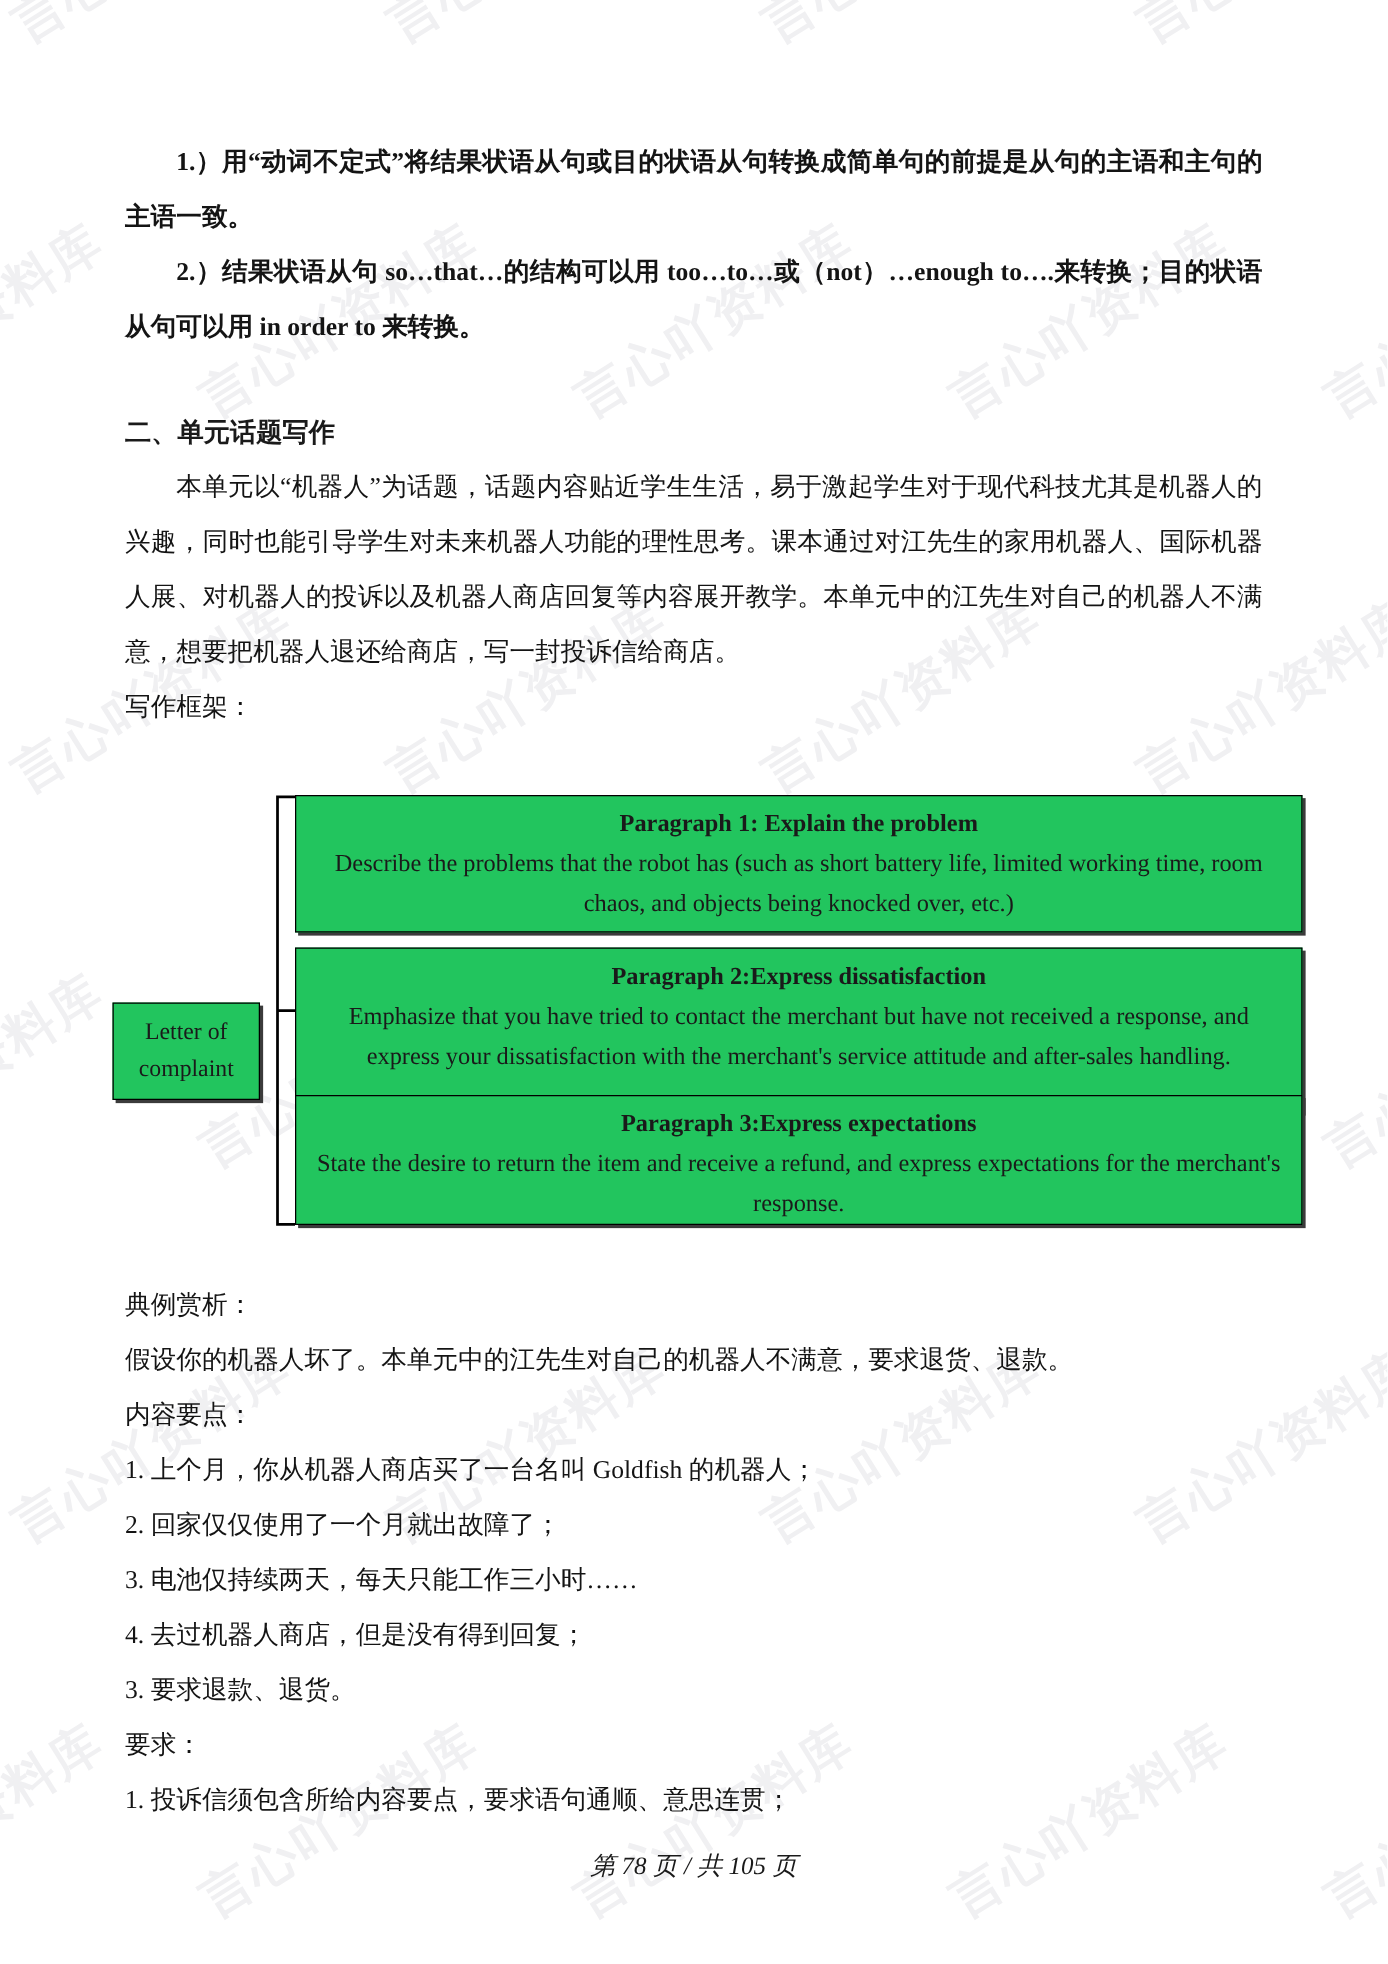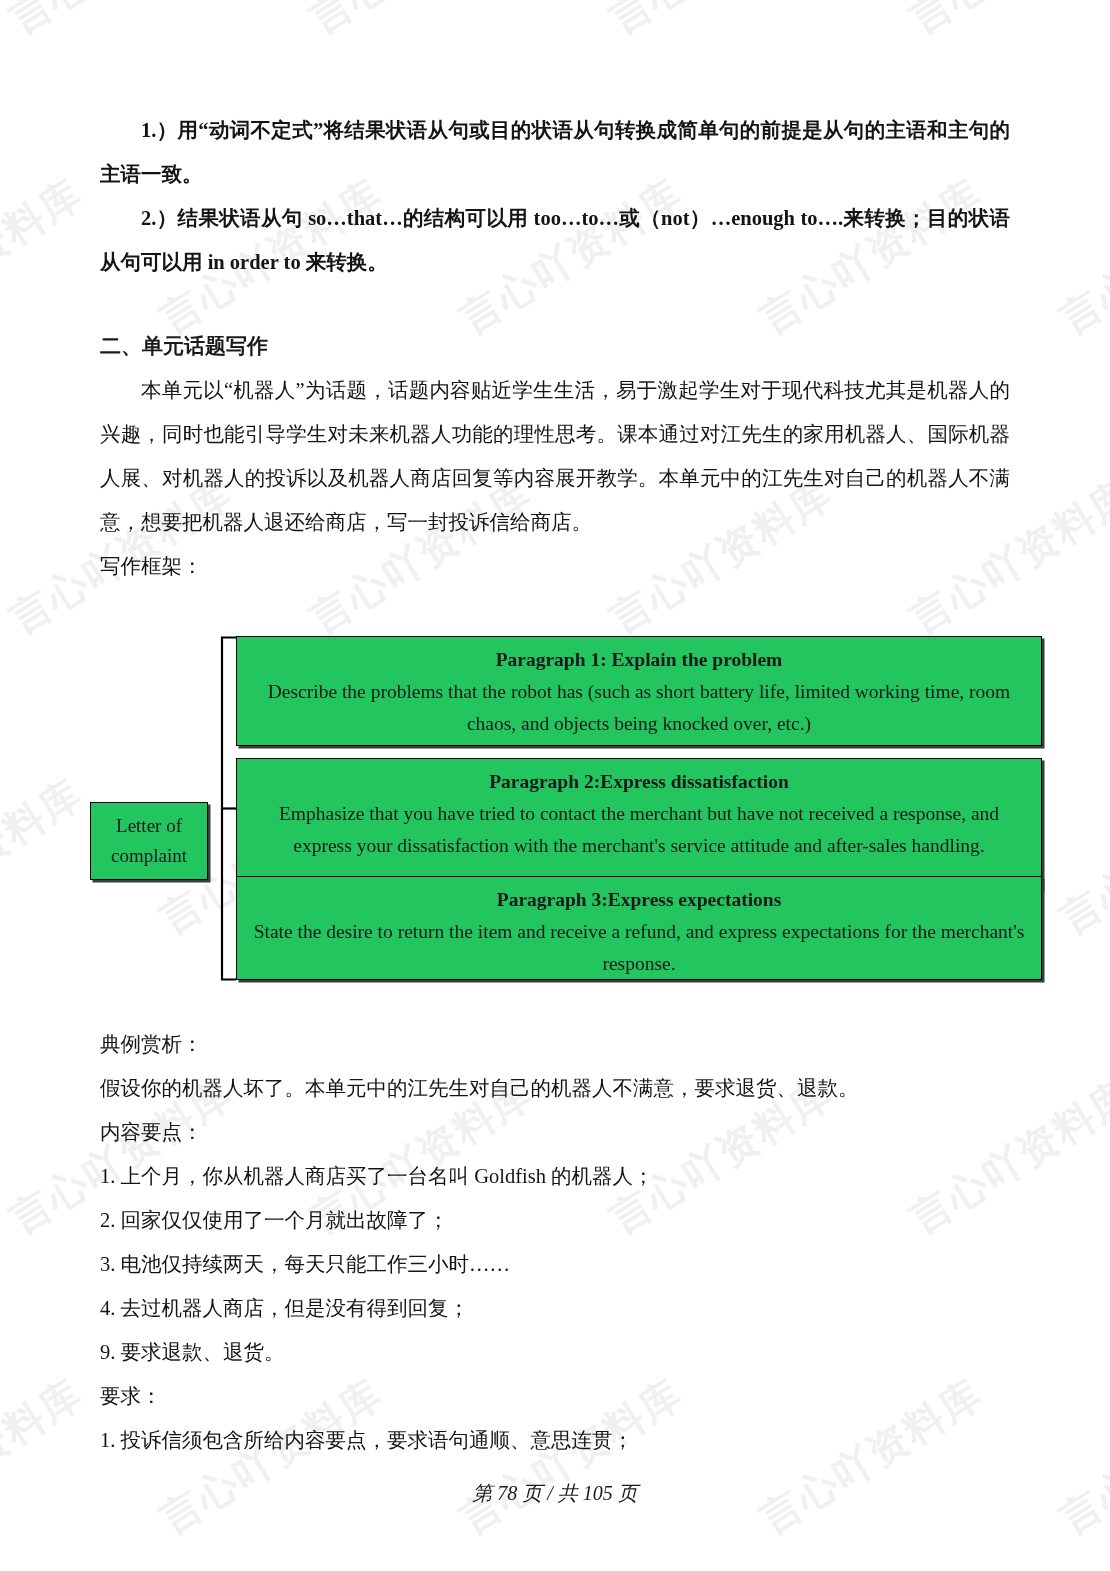--- a/index.html
+++ b/index.html
@@ -214,21 +214,21 @@
     </div>
 
     <div class="doc-body" style="top:1022px;">
       <p class="line">典例赏析：</p>
       <p class="line">假设你的机器人坏了。本单元中的江先生对自己的机器人不满意，要求退货、退款。</p>
       <p class="line">内容要点：</p>
       <p class="line">1. 上个月，你从机器人商店买了一台名叫 Goldfish 的机器人；</p>
       <p class="line">2. 回家仅仅使用了一个月就出故障了；</p>
       <p class="line">3. 电池仅持续两天，每天只能工作三小时……</p>
       <p class="line">4. 去过机器人商店，但是没有得到回复；</p>
-      <p class="line">9. 要求退款、退货。</p>
+      <p class="line">3. 要求退款、退货。</p>
       <p class="line">要求：</p>
       <p class="line">1. 投诉信须包含所给内容要点，要求语句通顺、意思连贯；</p>
     </div>
 
     <div style="position:absolute; left:0; right:0; top:1478px; text-align:center;font-style:italic;">
       <span style="font-size:20px; line-height:30px;">第 78 页 / 共 105 页</span>
     </div>
 
   </div>
 </div>

